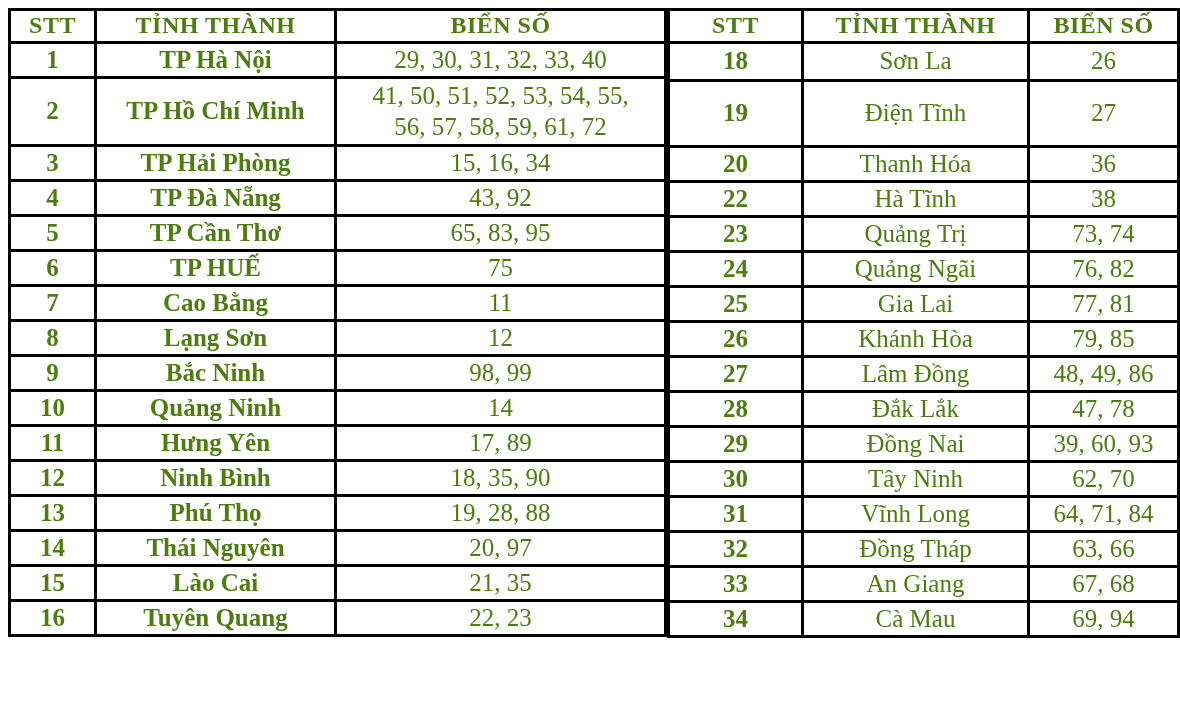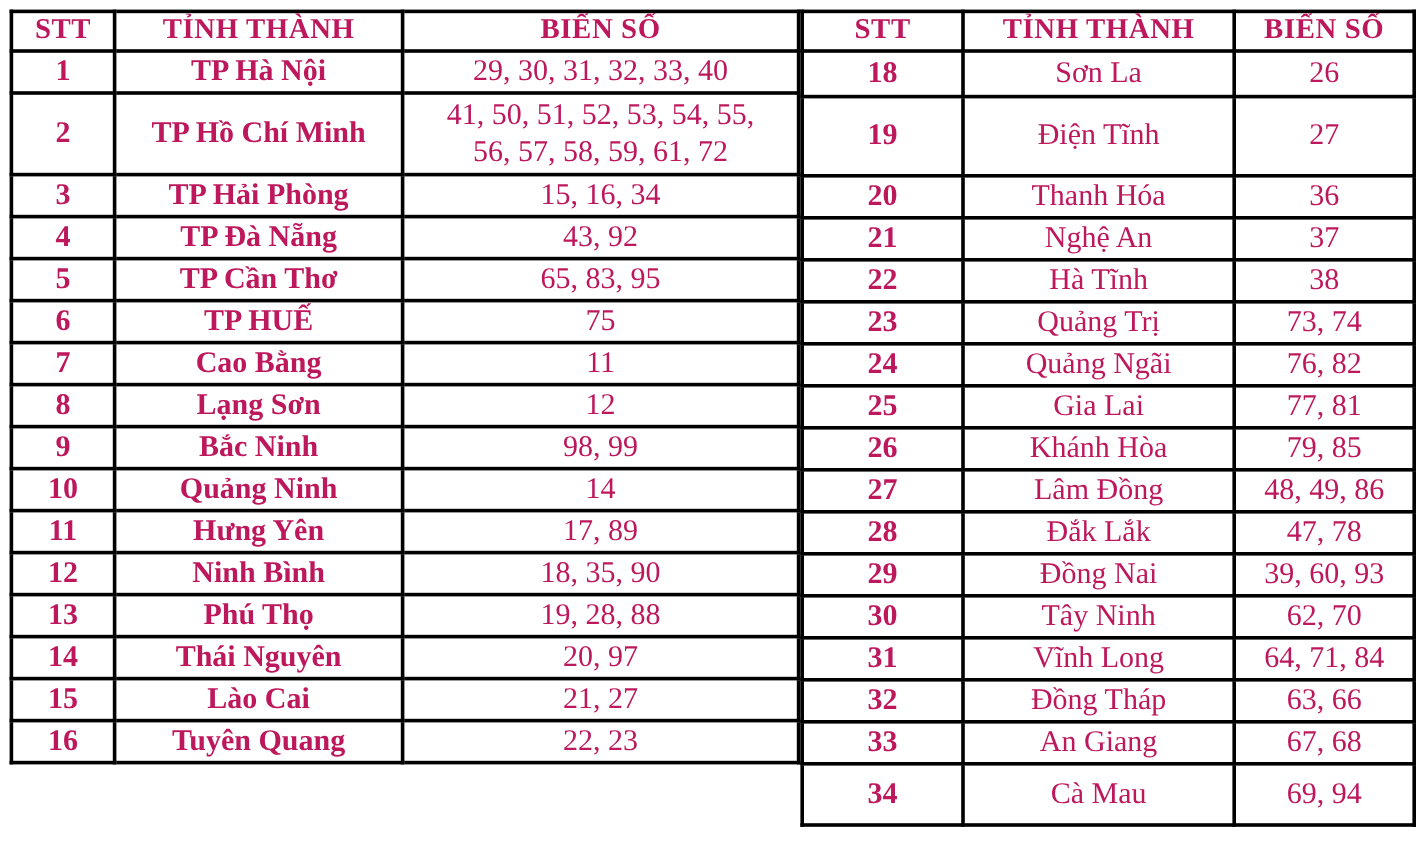--- a/index.html
+++ b/index.html
@@ -11,21 +11,21 @@
     overflow: hidden;
   }
   .page {
     box-sizing: border-box;
     width: 1180px;
     height: 712px;
     padding: 8px 0 0 8px;
     display: flex;
     align-items: flex-start;
     font-family: "Liberation Serif", "DejaVu Serif", serif;
-    color: #be185d;
+    color: #4d7c0f;
   }
   table.t {
     border-collapse: collapse;
     table-layout: fixed;
     border: 3px solid #000000;
   }
   table.t.left  { width: 656px; }
   table.t.right { width: 510px; }
   .t th, .t td {
     border: 3px solid #000000;
@@ -150,21 +150,21 @@
           <td class="plate">19, 28, 88</td>
         </tr>
         <tr>
           <td class="stt">14</td>
           <td class="province">Thái Nguyên</td>
           <td class="plate">20, 97</td>
         </tr>
         <tr>
           <td class="stt">15</td>
           <td class="province">Lào Cai</td>
-          <td class="plate">21, 27</td>
+          <td class="plate">21, 35</td>
         </tr>
         <tr>
           <td class="stt">16</td>
           <td class="province">Tuyên Quang</td>
           <td class="plate">22, 23</td>
         </tr>
       </tbody>
   </table>
 
   <table class="t right">
@@ -190,25 +190,20 @@
           <td class="stt">19</td>
           <td class="province">Điện Tĩnh</td>
           <td class="plate">27</td>
         </tr>
         <tr>
           <td class="stt">20</td>
           <td class="province">Thanh Hóa</td>
           <td class="plate">36</td>
         </tr>
         <tr>
-          <td class="stt">21</td>
-          <td class="province">Nghệ An</td>
-          <td class="plate">37</td>
-        </tr>
-        <tr>
           <td class="stt">22</td>
           <td class="province">Hà Tĩnh</td>
           <td class="plate">38</td>
         </tr>
         <tr>
           <td class="stt">23</td>
           <td class="province">Quảng Trị</td>
           <td class="plate">73, 74</td>
         </tr>
         <tr>

